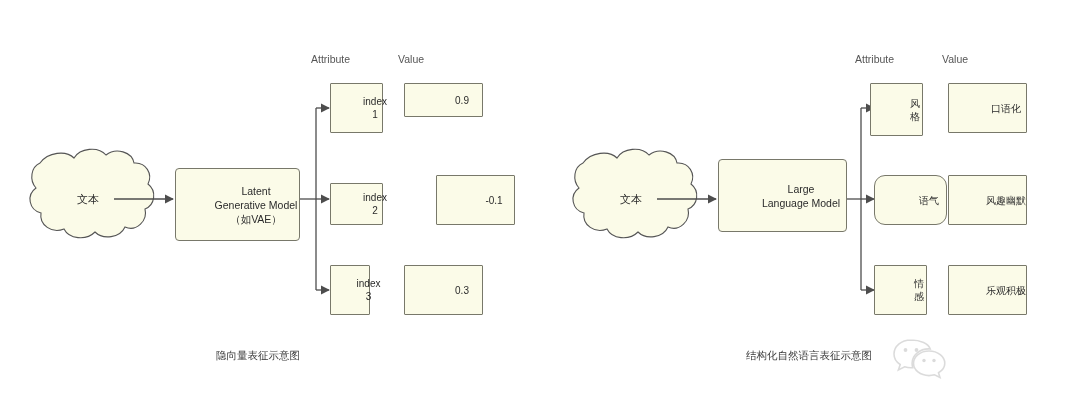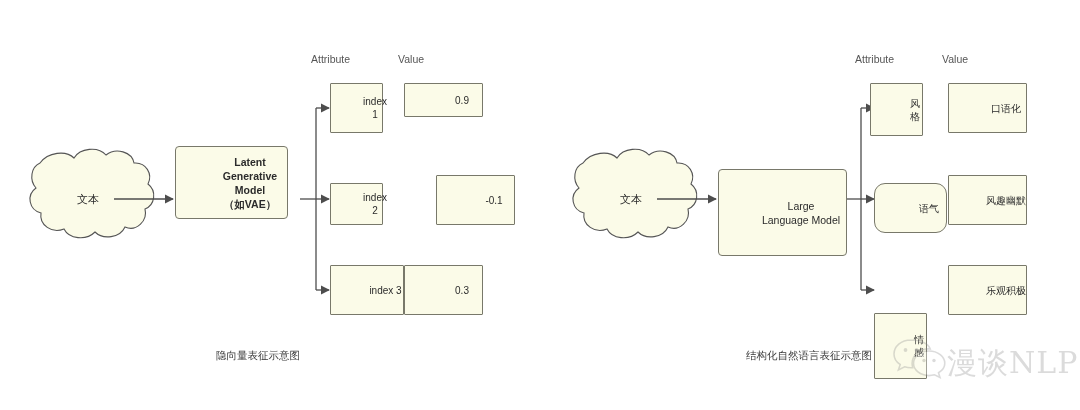--- a/index.html
+++ b/index.html
@@ -141,73 +141,72 @@
     <line x1="847" y1="199" x2="861" y2="199" stroke="#4d4d4d" stroke-width="1.3"></line>
     <line x1="861" y1="108" x2="861" y2="290" stroke="#4d4d4d" stroke-width="1.3"></line>
     <line x1="861" y1="108" x2="874" y2="108" stroke="#4d4d4d" stroke-width="1.3" marker-end="url(#arrow)"></line>
     <line x1="861" y1="199" x2="874" y2="199" stroke="#4d4d4d" stroke-width="1.3" marker-end="url(#arrow)"></line>
     <line x1="861" y1="290" x2="874" y2="290" stroke="#4d4d4d" stroke-width="1.3" marker-end="url(#arrow)"></line>
   </g>
 </svg>
 
 <div class="cloud-label" style="left:52px; top:192px; width:72px;">文本</div>
 
-<div class="node model" style="left:175px; top:146px; width:113px; height:73px;font-weight:bold;">
+<div class="node model" style="left:175px; top:168px; width:125px; height:73px;">
   <div>
     <div>Latent</div>
     <div>Generative Model</div>
     <div>（如VAE）</div>
   </div>
 </div>
 
 <div class="col-head" style="left:311px; top:53px;">Attribute</div>
 <div class="col-head" style="left:398px; top:53px;">Value</div>
 
 <div class="node" style="left:330px; top:83px; width:53px; height:50px;">index 1</div>
 <div class="node" style="left:404px; top:83px; width:79px; height:34px;">0.9</div>
 
 <div class="node" style="left:330px; top:183px; width:53px; height:42px;">index 2</div>
 <div class="node" style="left:404px; top:175px; width:79px; height:50px;margin-left:32px;">-0.1</div>
 
-<div class="node" style="left:330px; top:265px; width:74px; height:50px;">index 3</div>
+<div class="node" style="left:330px; top:265px; width:40px; height:50px;">index 3</div>
 <div class="node" style="left:404px; top:265px; width:79px; height:50px;">0.3</div>
 
 <div class="caption" style="left:168px; top:349px; width:180px;">隐向量表征示意图</div>
 
 <div class="cloud-label" style="left:595px; top:192px; width:72px;">文本</div>
 
-<div class="node model" style="left:718px; top:169px; width:129px; height:87px;">
+<div class="node model" style="left:718px; top:159px; width:129px; height:73px;">
   <div>
     <div>Large</div>
     <div>Language Model</div>
   </div>
 </div>
 
 <div class="col-head" style="left:855px; top:53px;">Attribute</div>
 <div class="col-head" style="left:942px; top:53px;">Value</div>
 
 <div class="node" style="left:870px; top:83px; width:53px; height:53px;">风格</div>
 <div class="node" style="left:948px; top:83px; width:79px; height:50px;">口语化</div>
 
-<div class="node" style="left:874px; top:183px; width:73px; height:50px;border-radius:11px;">语气</div>
+<div class="node" style="left:874px; top:175px; width:73px; height:50px;border-radius:11px;">语气</div>
 <div class="node" style="left:948px; top:175px; width:79px; height:50px;">风趣幽默</div>
 
-<div class="node" style="left:874px; top:265px; width:53px; height:66px;margin-top:48px;">情感</div>
+<div class="node" style="left:874px; top:265px; width:53px; height:50px;">情感</div>
 <div class="node" style="left:948px; top:265px; width:79px; height:50px;">乐观积极</div>
 
 <div class="caption" style="left:746px; top:349px; width:200px; text-align:left;">结构化自然语言表征示意图</div>
 
 <div class="watermark">
   <svg width="54" height="42" viewBox="0 0 54 42" xmlns="http://www.w3.org/2000/svg">
     <path d="M18 3 C8 3 1 9.5 1 17 C1 21.3 3.4 25.1 7.2 27.5 L5.4 33 L11.6 29.8
              C13.6 30.4 15.7 30.7 18 30.7 C18.6 30.7 19.2 30.7 19.8 30.6
              C19.3 29.2 19.1 27.8 19.1 26.3 C19.1 18.3 26.6 11.9 35.7 11.9
              C36.2 11.9 36.7 11.9 37.2 12 C35.6 6.8 27.6 3 18 3 Z" fill="none" stroke="#8a8a8a" stroke-width="1.6"></path>
     <circle cx="12.5" cy="13" r="1.9" fill="#8a8a8a"></circle>
     <circle cx="23.5" cy="13" r="1.9" fill="#8a8a8a"></circle>
     <path d="M36 14 C27.2 14 20.5 19.6 20.5 26.3 C20.5 33 27.2 38.6 36 38.6
              C37.9 38.6 39.8 38.3 41.5 37.8 L47 40.5 L45.5 35.8
              C49.4 33.6 51.8 30.2 51.8 26.3 C51.8 19.6 44.9 14 36 14 Z" fill="#ffffff" stroke="#8a8a8a" stroke-width="1.6"></path>
     <circle cx="31" cy="23.5" r="1.7" fill="#8a8a8a"></circle>
     <circle cx="41" cy="23.5" r="1.7" fill="#8a8a8a"></circle>
   </svg>
-  <div class="wm-text">漫谈NLP</div>
 </div>
 
 </body></html>

